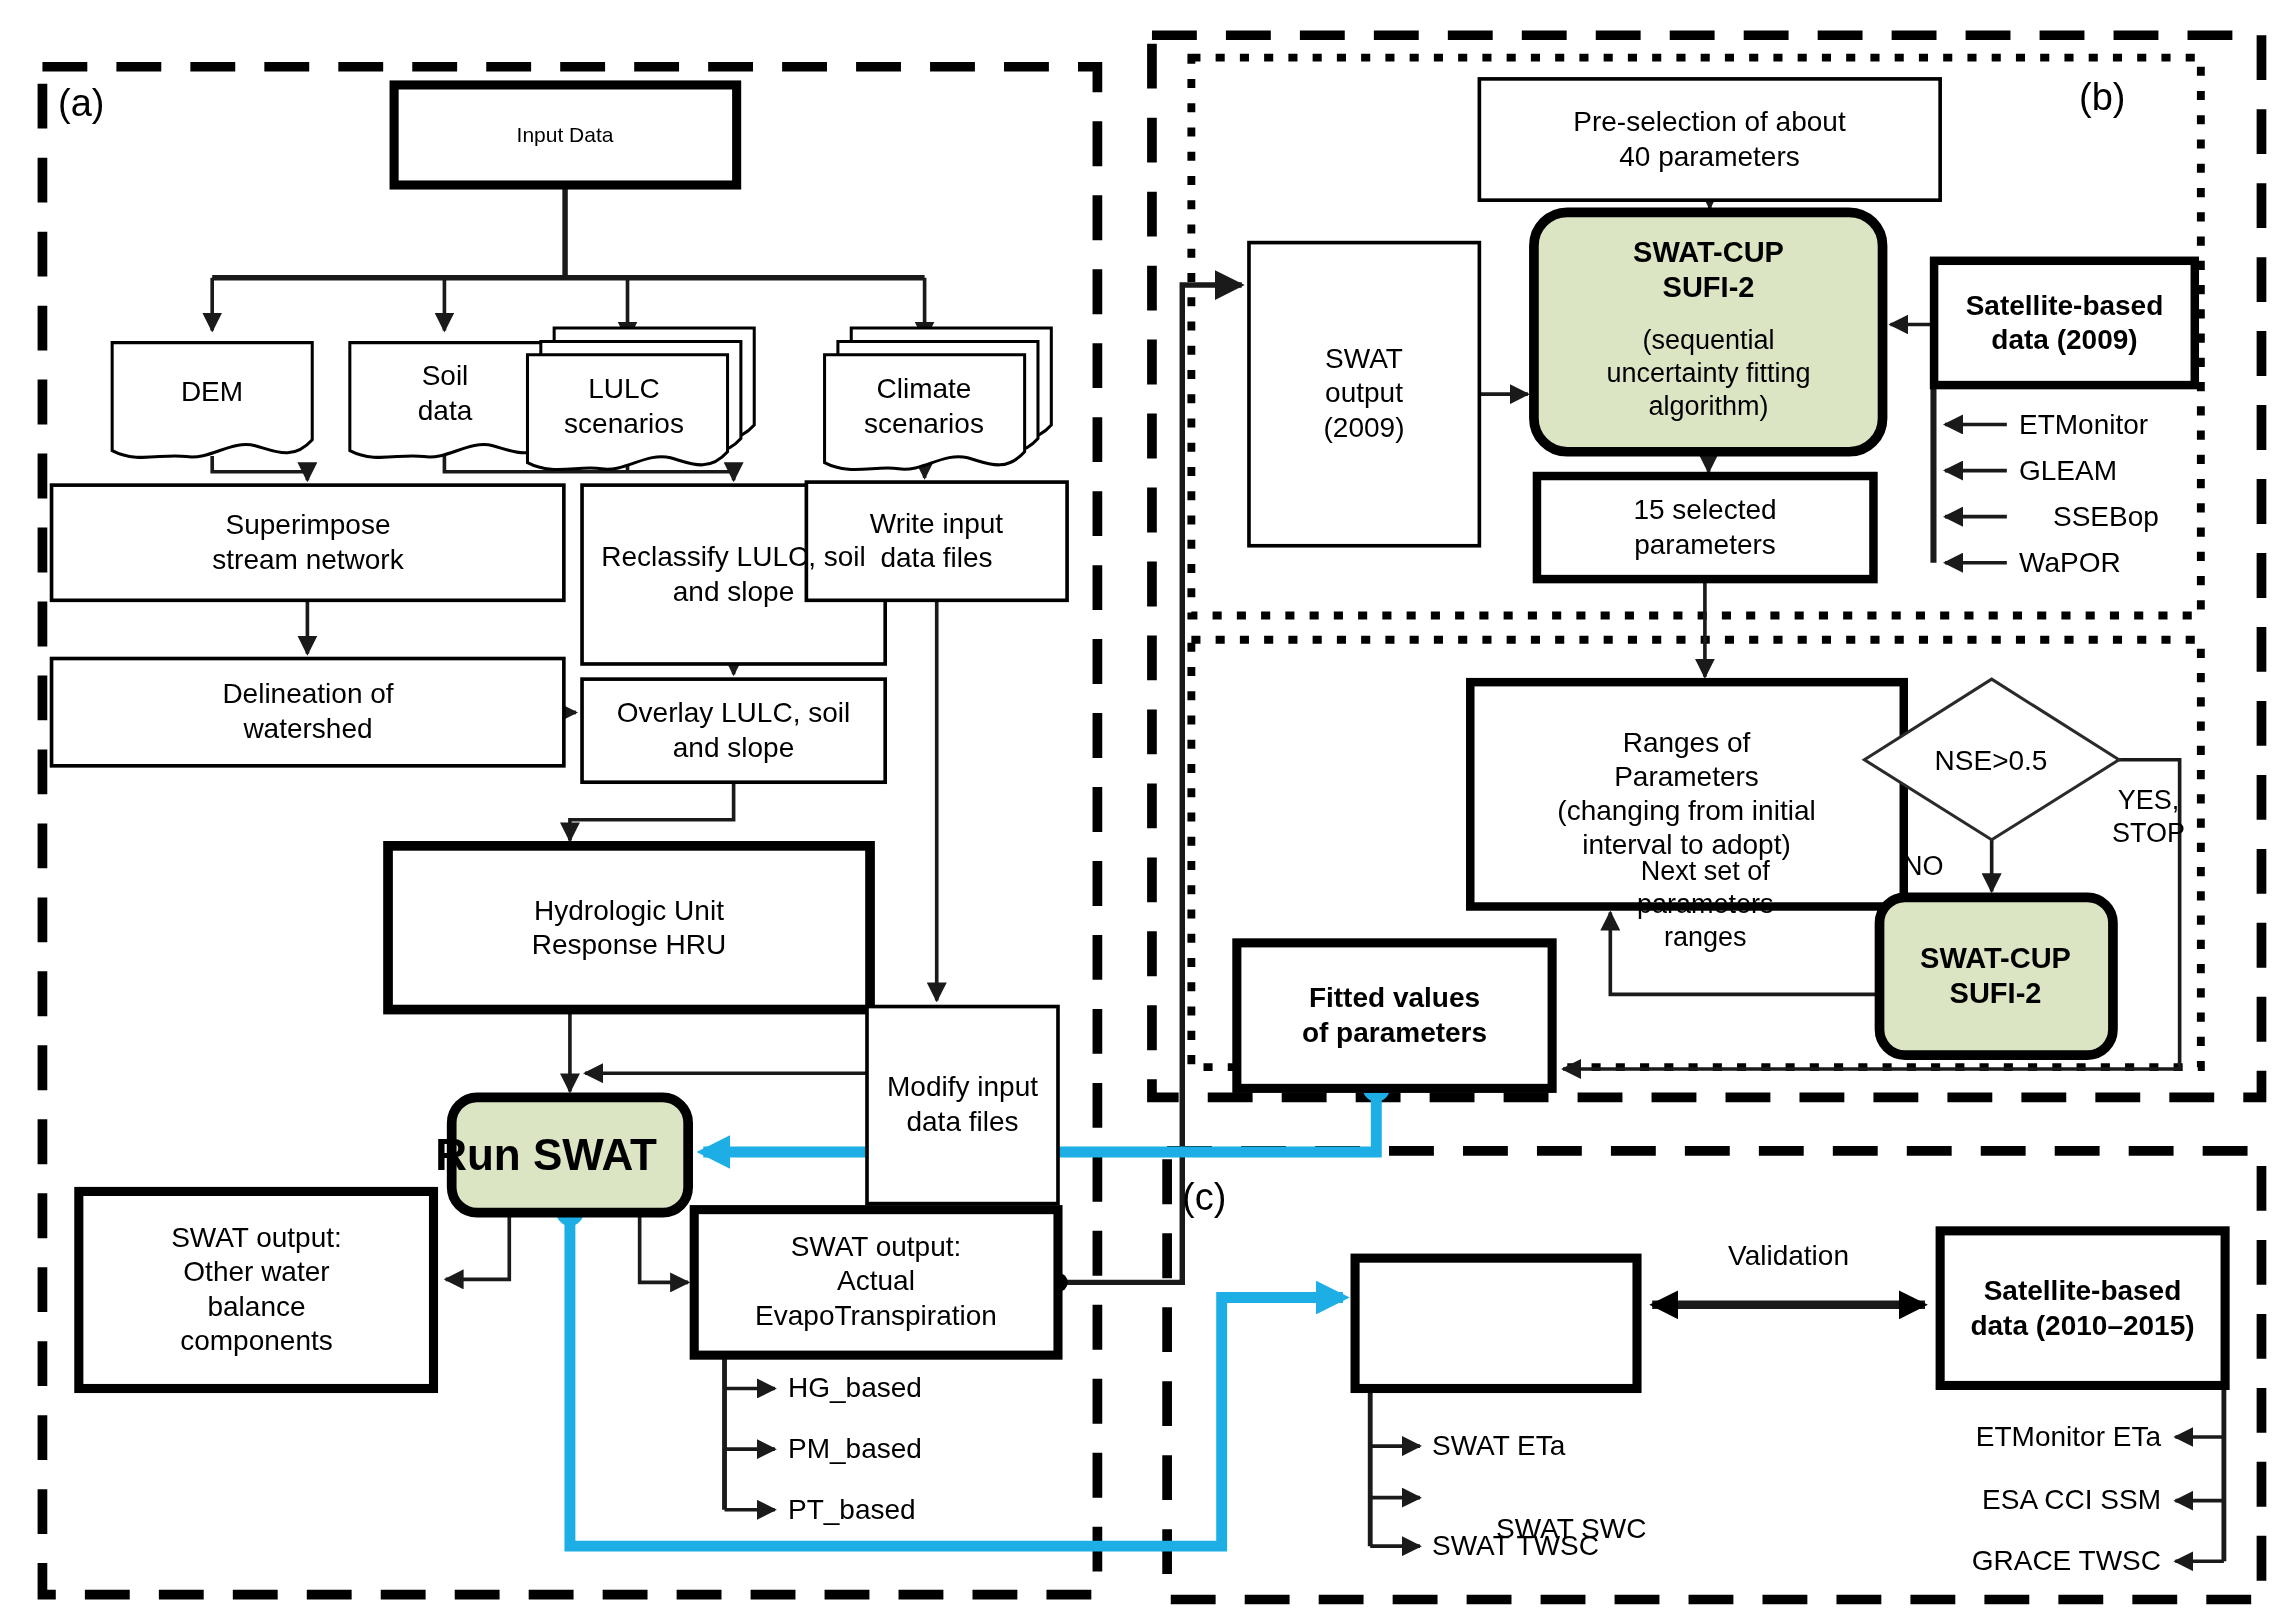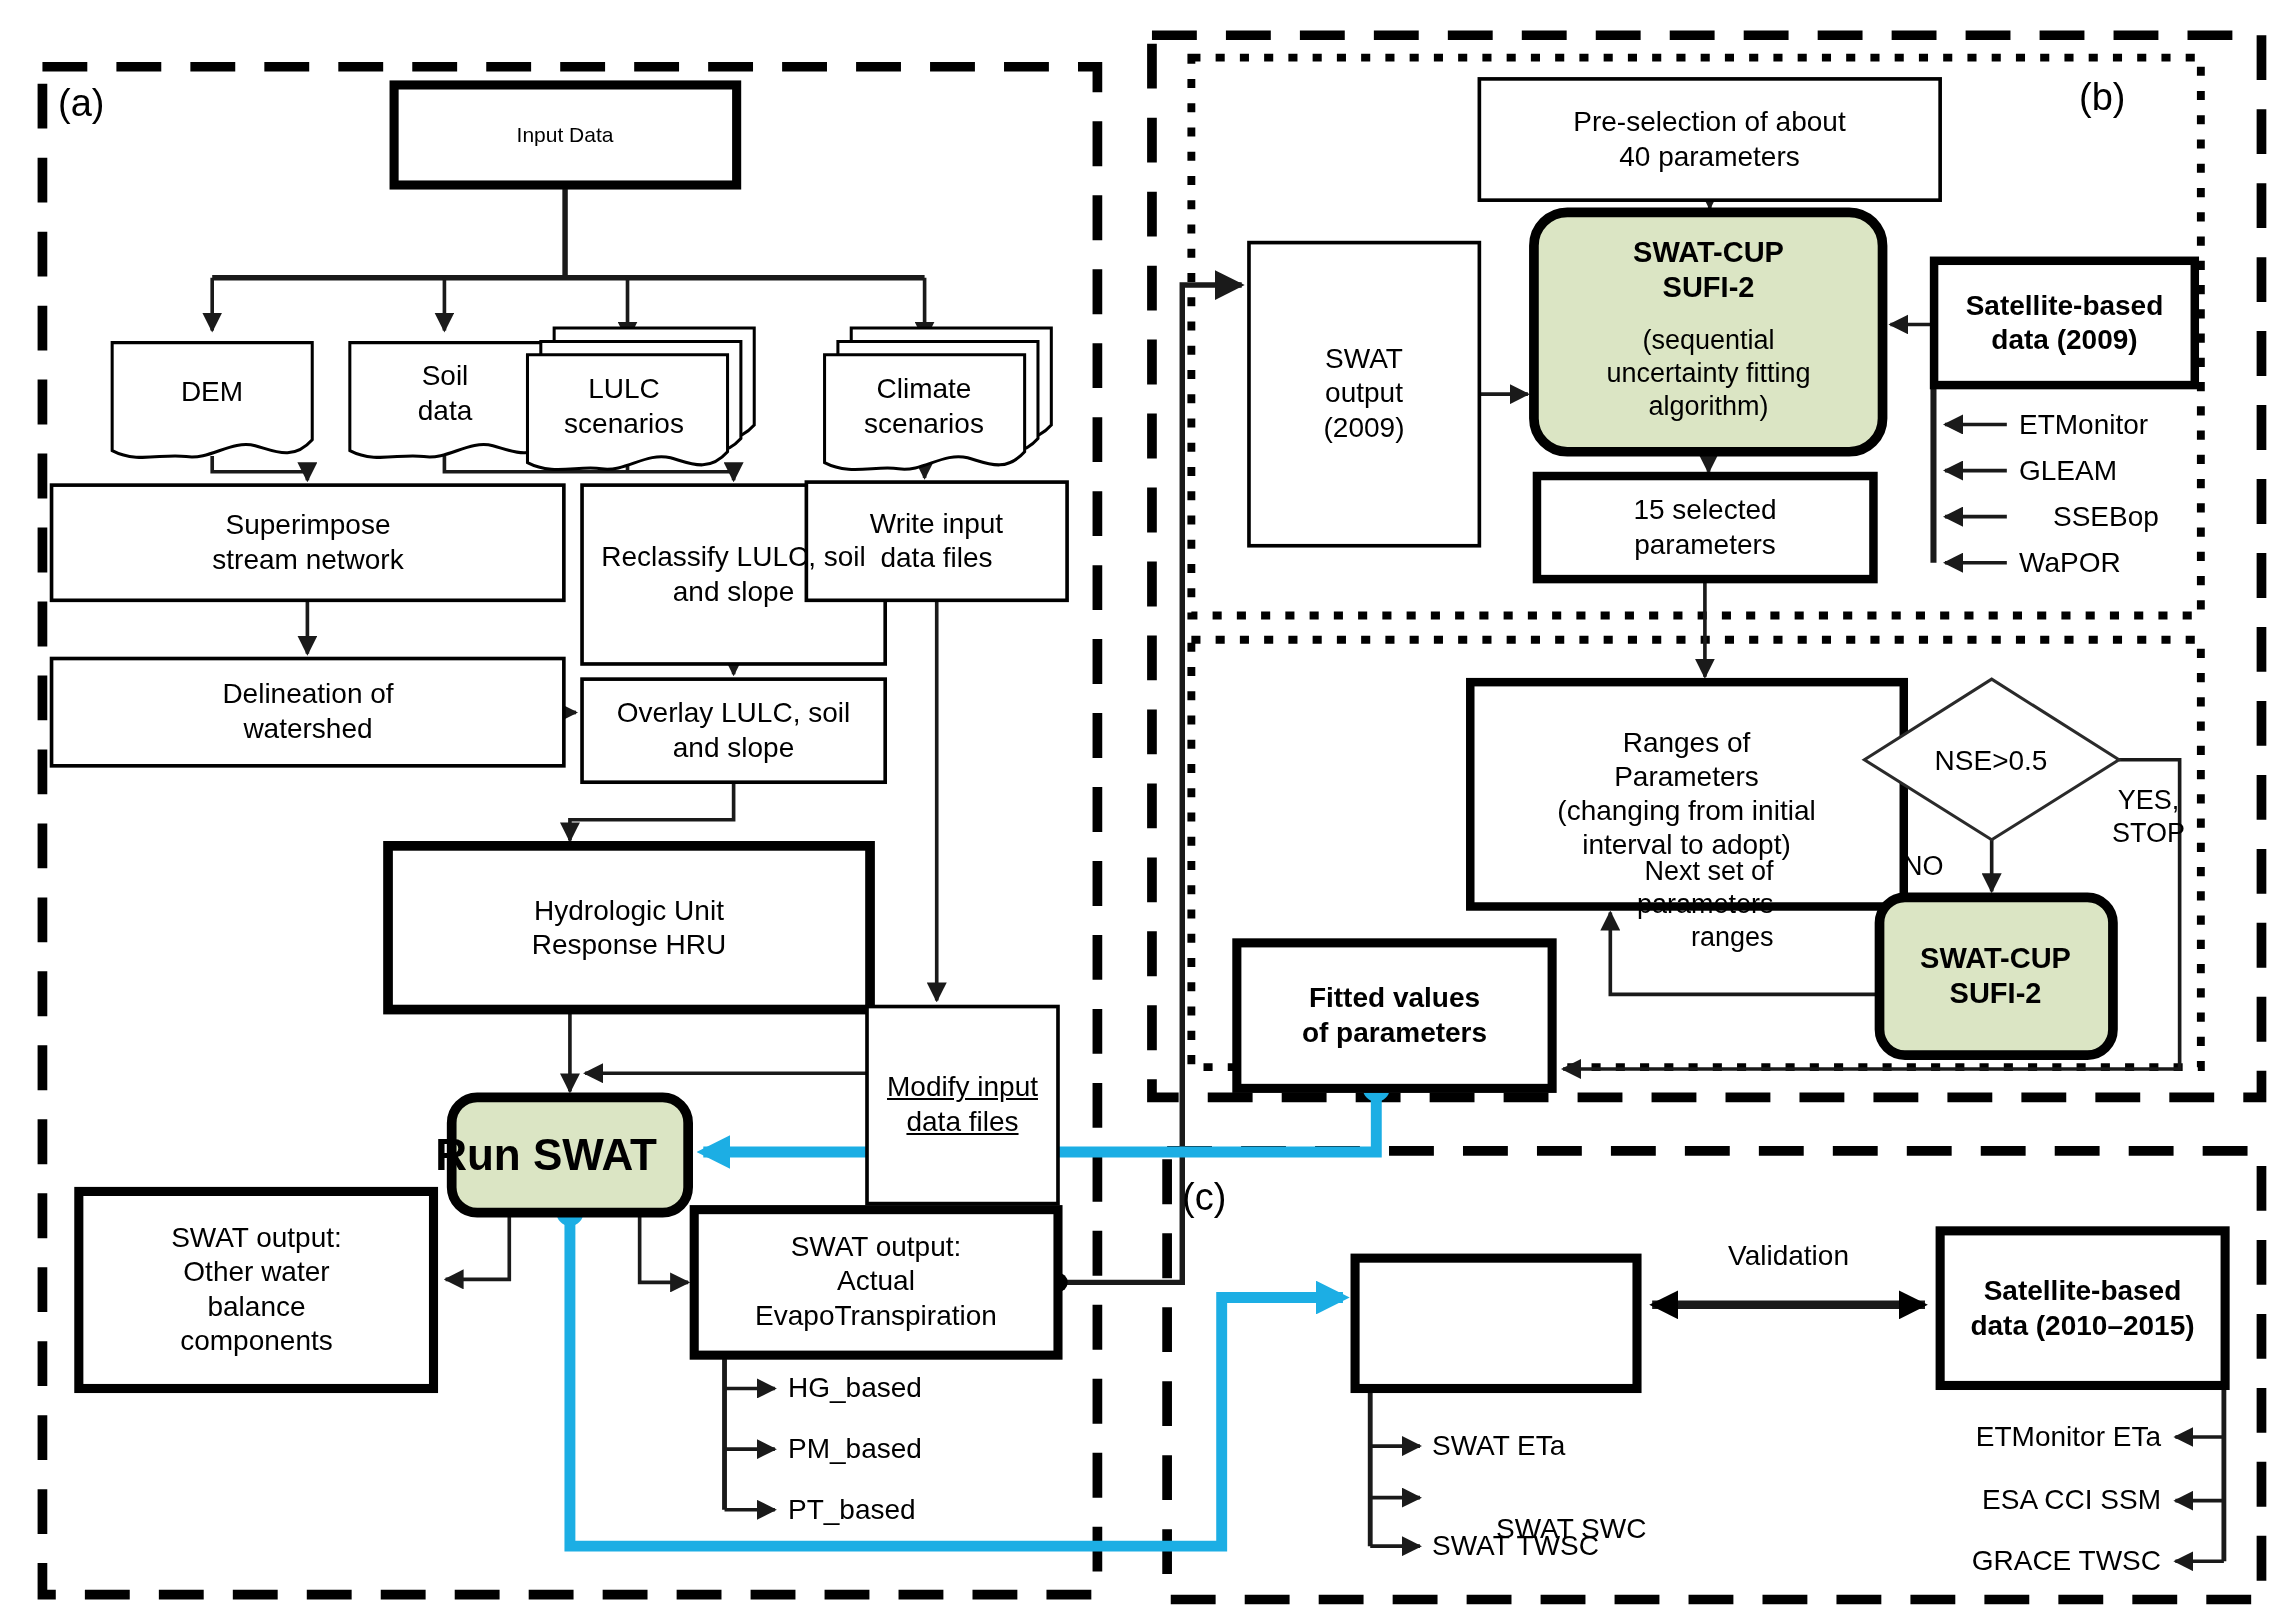--- a/index.html
+++ b/index.html
@@ -2,21 +2,21 @@
 <html style="font-size:9.7px"><head>
 <meta charset="utf-8">
 <style>
   html,body{margin:0;padding:0;background:#fff;}
   #canvas{position:relative;width:2273px;height:1622px;background:#fff;overflow:hidden;
           font-family:"Liberation Sans","DejaVu Sans",sans-serif;color:#000;}
   #wires{position:absolute;left:0;top:0;}
   .lbl{position:absolute;display:flex;align-items:center;justify-content:center;
        text-align:center;font-size:28px;line-height:1.22;white-space:pre-line;color:#000;}
   .bold{font-weight:bold;}
-  .left{justify-content:flex-start;text-align:right;}
+  .left{justify-content:flex-start;text-align:center;}
   .right{justify-content:flex-end;text-align:right;}
   .panel-tag{font-size:38px;justify-content:flex-start;text-align:left;}
 </style>
 </head>
 <body>
 
 <div id="canvas">
 
 <svg id="wires" width="2273" height="1622" viewBox="0 0 3749 2675">
   <defs>
@@ -152,21 +152,21 @@
 <div class="lbl" style="left:582px;top:485px;width:303px;height:179px;">Reclassify LULC, soil
 and slope</div>
 <div class="lbl" style="left:806px;top:482px;width:261px;height:118px;">Write input
 data files</div>
 <div class="lbl" style="left:52px;top:658px;width:512px;height:107px;">Delineation of
 watershed</div>
 <div class="lbl" style="left:582px;top:679px;width:303px;height:103px;">Overlay LULC, soil
 and slope</div>
 <div class="lbl" style="left:388px;top:846px;width:482px;height:164px;">Hydrologic Unit
 Response HRU</div>
-<div class="lbl" style="left:867px;top:1006px;width:191px;height:197px;text-decoration:underline;">Modify input
+<div class="lbl" style="left:867px;top:1006px;width:191px;height:197px;">Modify input
 data files</div>
 <div class="lbl bold" style="left:428px;top:1097px;width:236px;height:115px;font-size:44px;">Run SWAT</div>
 <div class="lbl" style="left:79px;top:1191px;width:355px;height:197px;">SWAT output:
 Other water
 balance
 components</div>
 <div class="lbl" style="left:694px;top:1209px;width:364px;height:145px;">SWAT output:
 Actual
 EvapoTranspiration</div>
 <div class="lbl left" style="left:788px;top:1366px;width:230px;height:44px;">HG_based</div>

